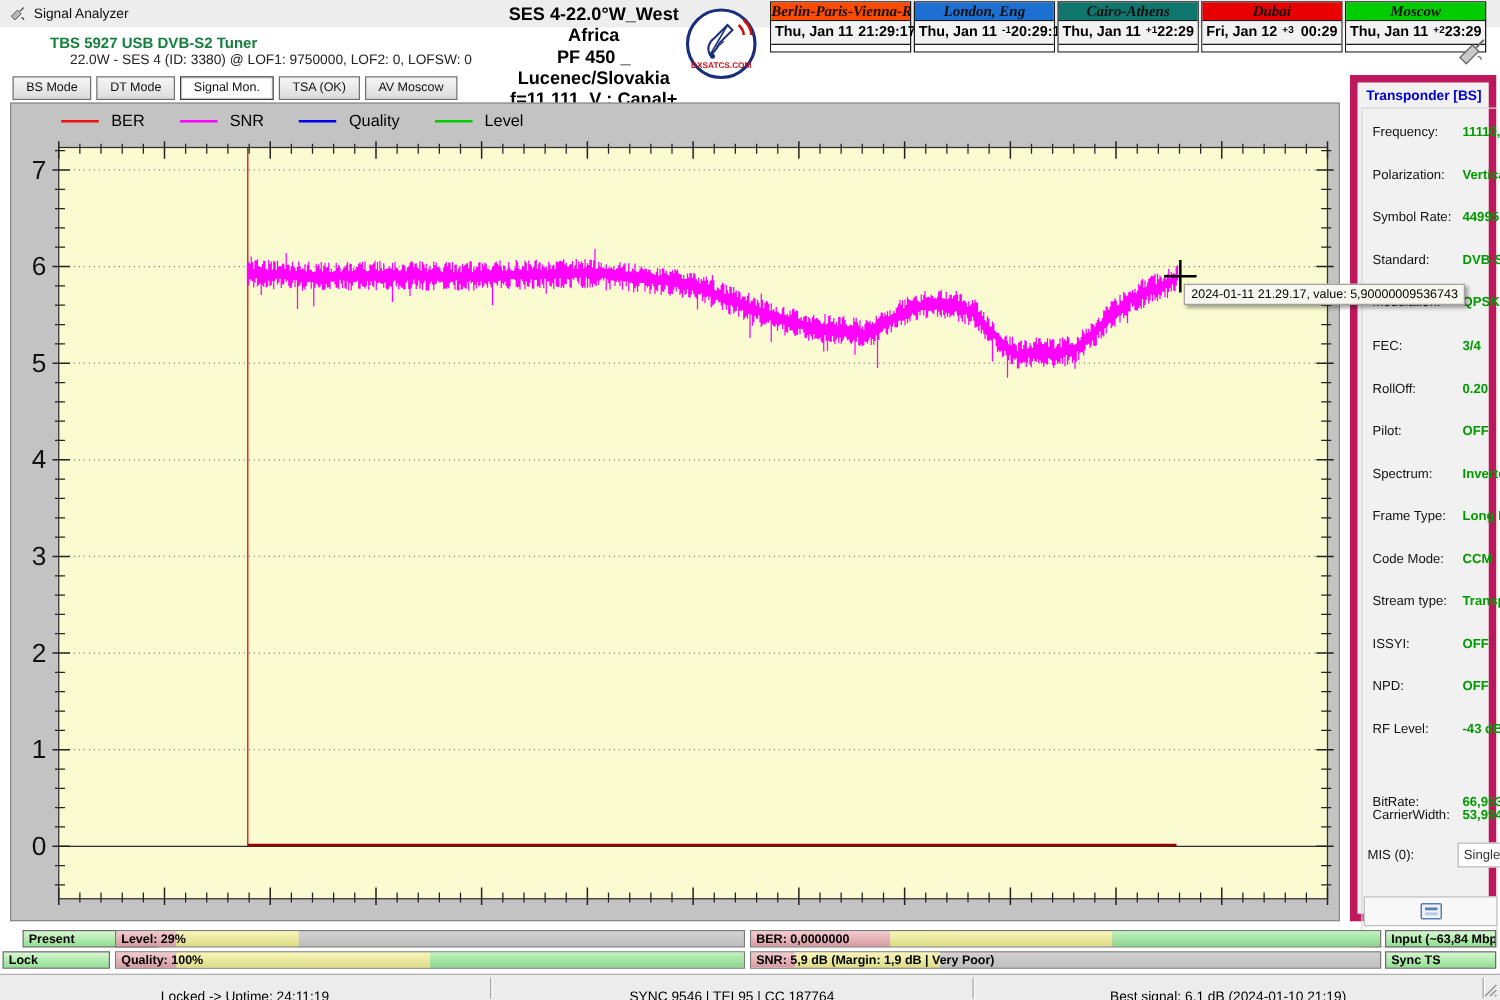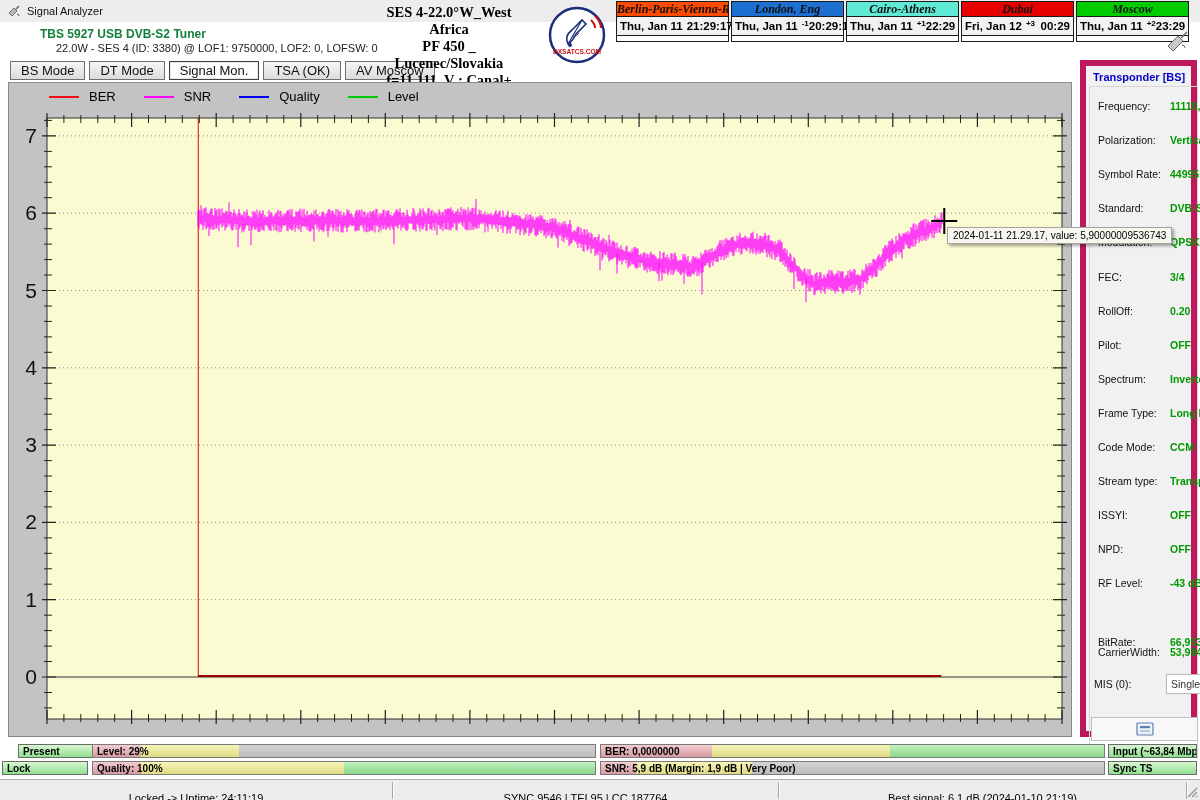--- a/index.html
+++ b/index.html
@@ -7,27 +7,27 @@
   body { font-family:"Liberation Sans", sans-serif; background:#ffffff; position:relative; }
 
   #titlebar { position:absolute; left:0; top:0; width:1200px; height:22px; background:#ededed;
     display:flex; align-items:center; padding-left:7px; gap:6px; }
   #titlebar .t { font-size:11px; color:#111; }
 
   #tuner-name { position:absolute; left:40px; top:27px; font-size:12px; font-weight:bold; color:#15803d; }
   #tuner-info { position:absolute; left:56px; top:42px; font-size:11px; color:#222; }
 
   #tabbar { position:absolute; left:10px; top:61px; height:20px; display:flex; gap:4px; }
-  .tab { height:19px; min-width:62px; padding:0 10px; font-size:13px; color:#111;
+  .tab { height:19px; min-width:62px; padding:0 10px; font-size:10px; color:#111;
     background:linear-gradient(#f6f6f6,#dcdcdc); border:1px solid #707070; display:flex;
     align-items:center; justify-content:center; cursor:default; }
   .tab.active { background:#fdfdfd; border:1px solid #404040; box-shadow:inset 0 0 0 1px #e8e8e8; }
 
-  #center-header { position:absolute; left:370px; top:4px; width:158px; text-align:center;
-    font-family:Liberation Serif, serif; font-weight:bold; font-size:14.5px; color:#000; line-height:17px; }
+  #center-header { position:absolute; left:396px; top:4px; width:158px; text-align:center;
+    font-family:Liberation Sans, sans-serif; font-weight:bold; font-size:14.5px; color:#000; line-height:17px; }
   #center-header .l4 { border-top:2px solid #555; margin-top:1px; padding-top:1px; }
 
   #logo { position:absolute; left:548px; top:6px; width:58px; height:58px; }
 
   #clocks { position:absolute; left:616px; top:1px; display:flex; gap:2px; }
   .clock { width:113px; border:1px solid #1a1a1a; background:#fff; }
   .clock .hd { height:15px; font-family:"Liberation Serif", serif; font-style:italic; font-weight:bold;
     font-size:12px; color:#101010; text-align:center; line-height:15px; border-bottom:1px solid #1a1a1a;
     white-space:nowrap; overflow:hidden; }
   .clock .bd { height:19px; background:#f2f2f2; display:flex; align-items:center; padding:0 3px;
@@ -134,21 +134,21 @@
     <div class="clock">
       <div class="hd" style="background: rgb(29, 111, 210);">London, Eng</div>
       <div class="bd">
         <span class="date">Thu, Jan 11</span>
         <span class="off">-1</span>
         <span class="time">20:29:17</span>
       </div>
       <div class="ft"></div>
     </div>
     <div class="clock">
-      <div class="hd" style="background: #5eead4;">Cairo-Athens</div>
+      <div class="hd" style="background: #0f766e;">Cairo-Athens</div>
       <div class="bd">
         <span class="date">Thu, Jan 11</span>
         <span class="off">+1</span>
         <span class="time">22:29</span>
       </div>
       <div class="ft"></div>
     </div>
     <div class="clock">
       <div class="hd" style="background: rgb(232, 0, 0);">Dubai</div>
       <div class="bd">

